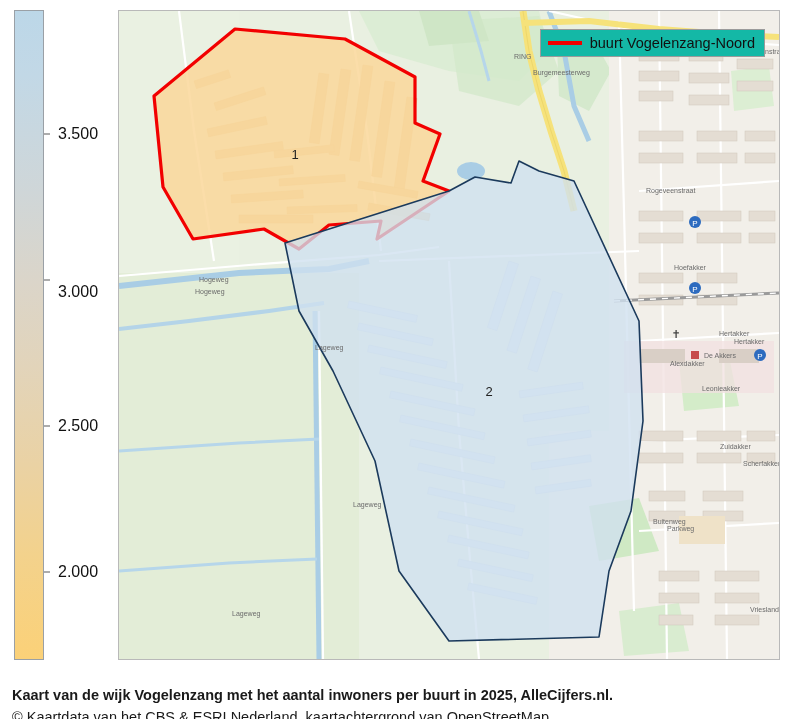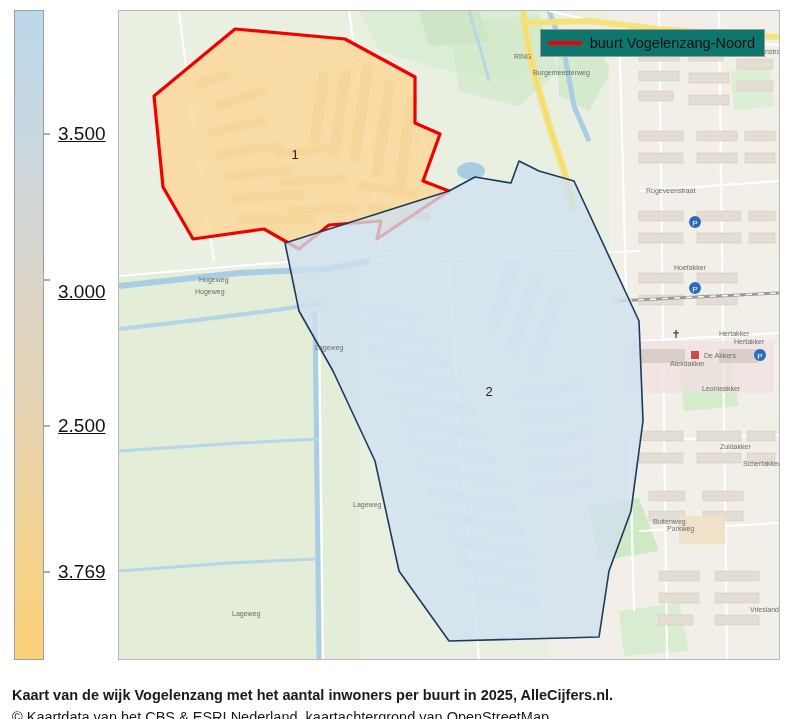--- a/index.html
+++ b/index.html
@@ -46,25 +46,24 @@
         #cfd6d8 28%,
         #dbd5c9 42%,
         #e2d4ba 55%,
         #ead2a4 70%,
         #f3d28c 84%,
         #fbd178 100%);
   }
   .tick-label {
     position: absolute;
     left: 44px;
-    font-size: 19px;
+    font-size: 16px;
     color: #111111;
     transform: translateY(-50%);
     white-space: nowrap;
-    text-decoration: underline;
   }
   .tick-mark {
     position: absolute;
     left: 30px;
     width: 6px;
     height: 1px;
     background: #5a5a5a;
     transform: translateY(-50%);
   }
 
@@ -80,21 +79,21 @@
     overflow: hidden;
     background: #e9efe2;
   }
   #map svg { display: block; }
 
   
   #legend {
     position: absolute;
     right: 14px;
     top: 18px;
-    background: #0f766e;
+    background: #14b8a6;
     border: 1px solid #9b9b9b;
     padding: 5px 9px 5px 7px;
     display: flex;
     align-items: center;
     gap: 8px;
     font-size: 14.5px;
     color: #111;
   }
   #legend .swatch {
     width: 34px;
@@ -130,21 +129,21 @@
   <div id="colorbar-wrap">
     <div id="colorbar"></div>
     <div id="colorbar-ticks">
         <div class="tick-mark" style="top: 19%;"></div>
         <div class="tick-label" style="top: 19%;">3.500</div>
         <div class="tick-mark" style="top: 41.5%;"></div>
         <div class="tick-label" style="top: 41.5%; margin-top: 12px;">3.000</div>
         <div class="tick-mark" style="top: 64%;"></div>
         <div class="tick-label" style="top: 64%;">2.500</div>
         <div class="tick-mark" style="top: 86.5%;"></div>
-        <div class="tick-label" style="top: 86.5%;">3.769</div>
+        <div class="tick-label" style="top: 86.5%;">2.000</div>
       </div>
   </div>
 
   <div id="map">
     <svg width="660" height="648" viewBox="0 0 660 648" xmlns="http://www.w3.org/2000/svg">
       <defs>
         <pattern id="blockpat" width="8" height="8" patternUnits="userSpaceOnUse">
           <rect width="8" height="8" fill="#efe9e2"></rect>
         </pattern>
       </defs>

